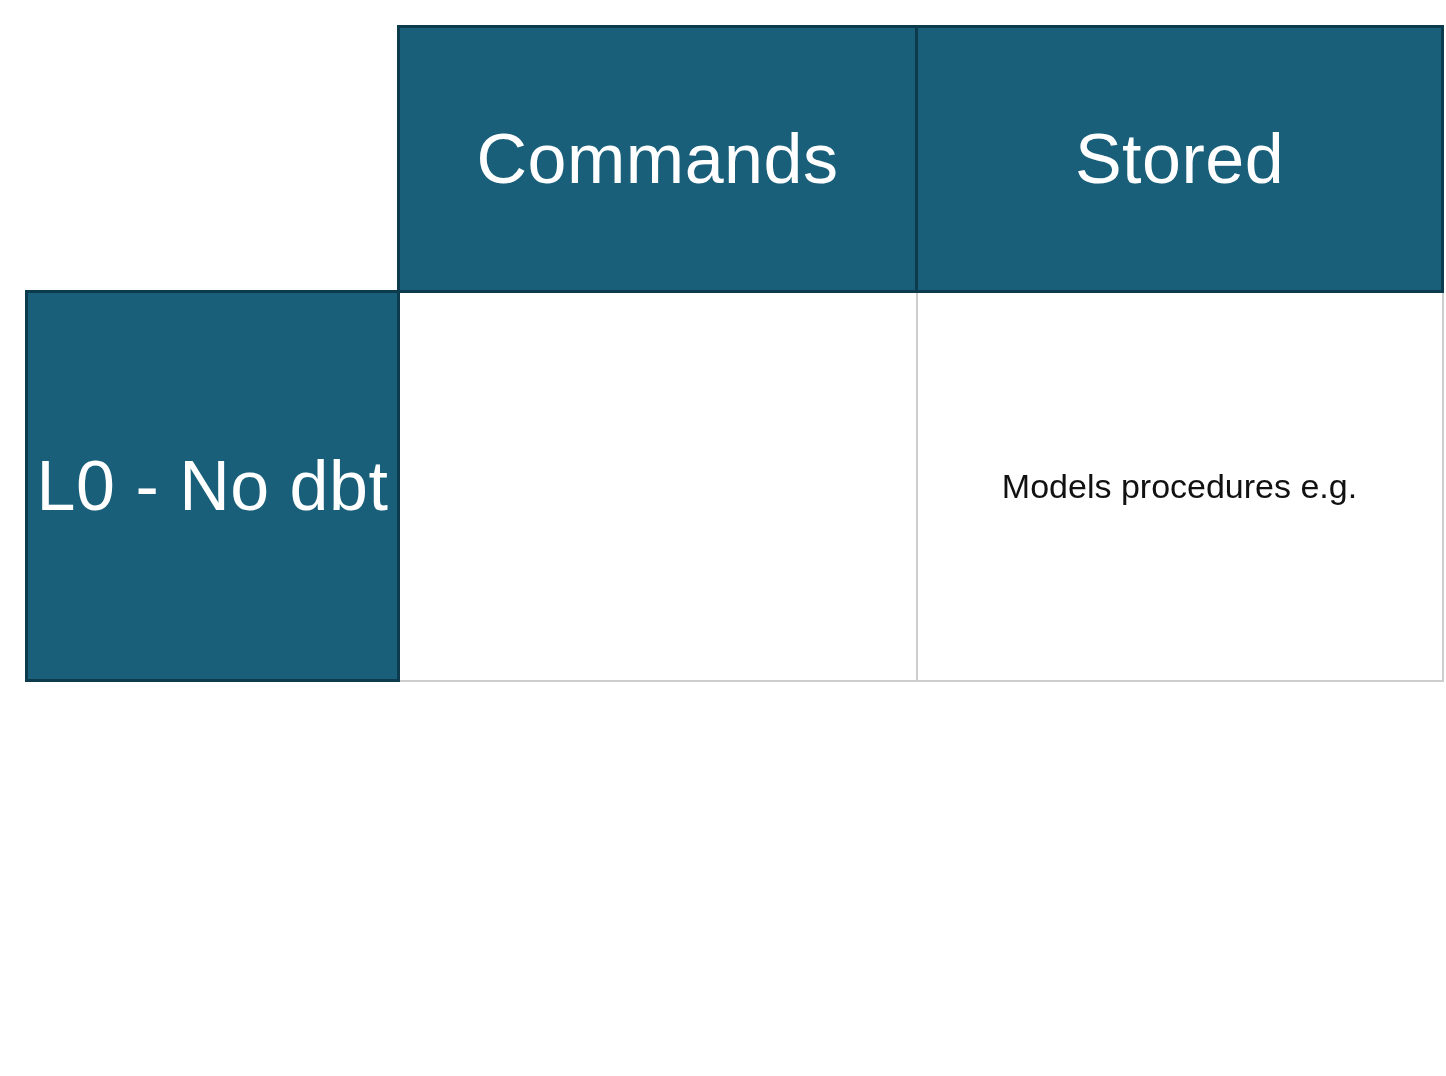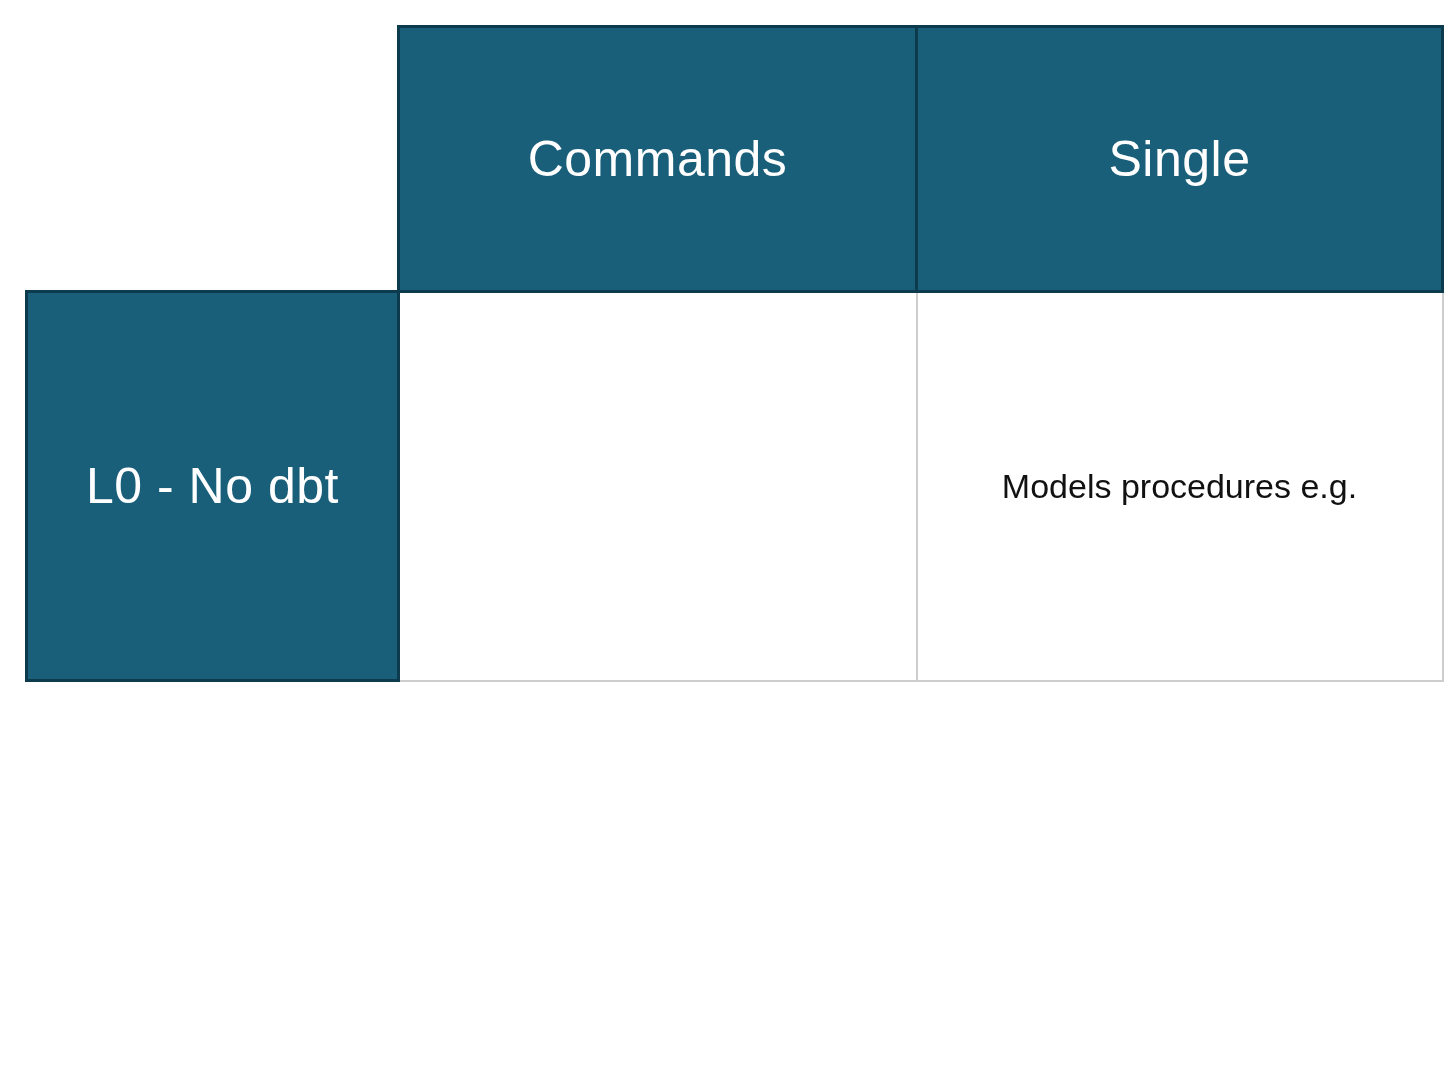--- a/index.html
+++ b/index.html
@@ -43,21 +43,21 @@
     font-weight: 400;
   }
   .corner {
     border: none;
     background: transparent;
   }
   .teal {
     background: var(--header-bg);
     color: var(--header-text);
     border: 3px solid var(--header-border);
-    font-size: 50px;
+    font-size: 70px;
     letter-spacing: 0.5px;
   }
   .cell {
     border: 2px solid var(--grid-line);
     color: var(--body-text);
     font-size: 34px;
     line-height: 1.65;
   }
   .cell-pink {
     background: var(--highlight-row-bg);
@@ -76,21 +76,21 @@
 <table class="matrix">
   <colgroup>
     <col class="c-rowhdr">
     <col class="c-commands">
     <col class="c-models">
   </colgroup>
   <tbody>
       <tr class="r-header">
     <td class="corner"></td>
     <th class="teal">Commands</th>
-    <th class="teal">Single</th>
+    <th class="teal">Stored</th>
   </tr>
   <tr class="r-l0">
     <th class="teal">L0 - No dbt</th>
     <td class="cell cell-white"></td>
     <td class="cell cell-white"><span class="wrap-limit">Models procedures e.g.</span></td>
   </tr>
 </tbody>
   </table>
 
 </body></html>

